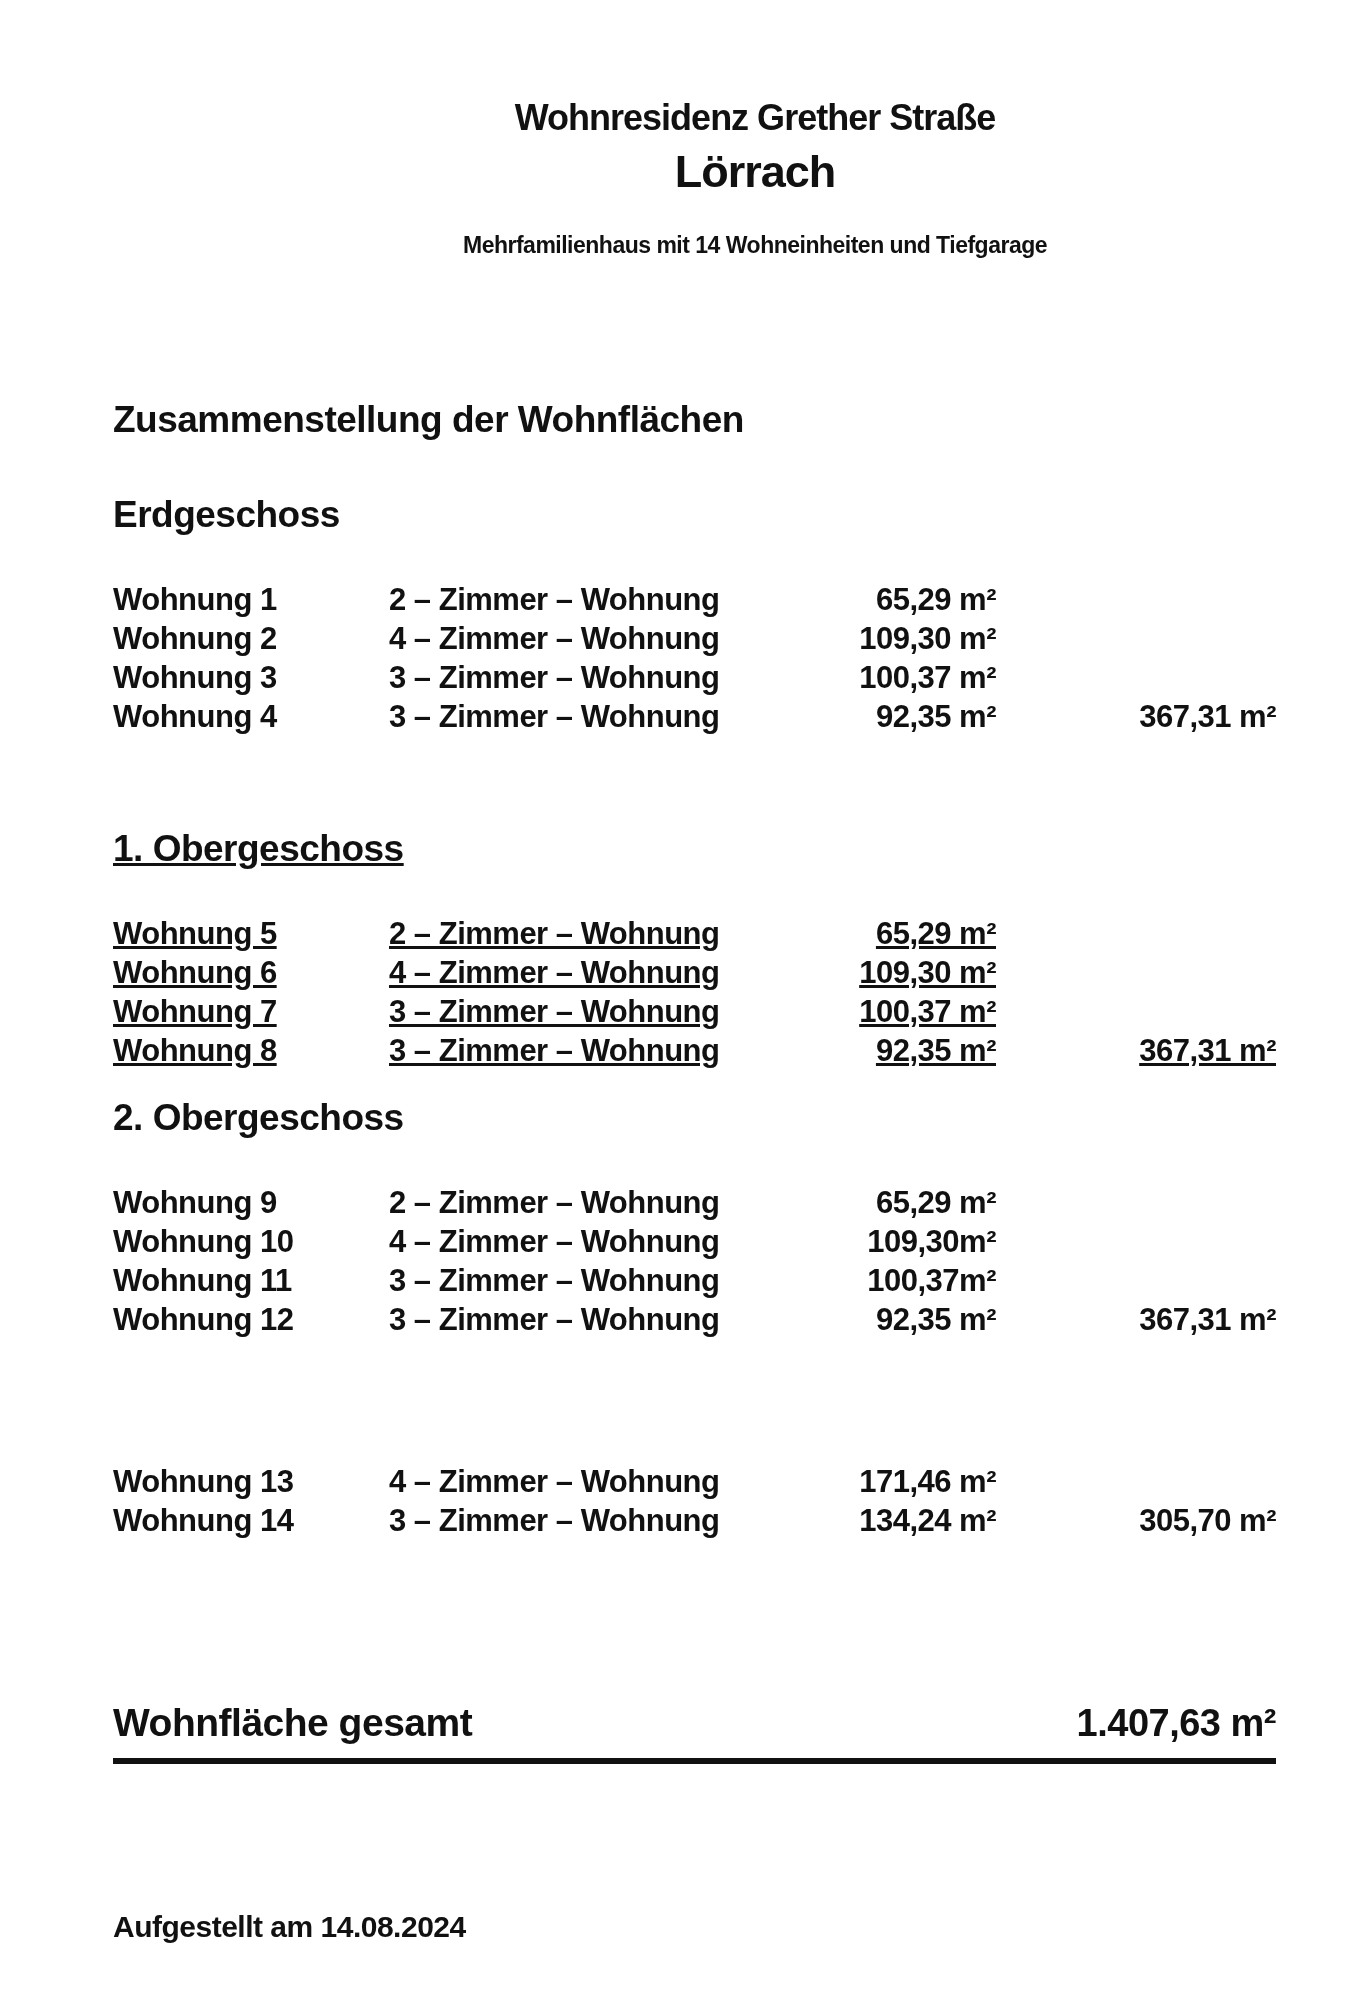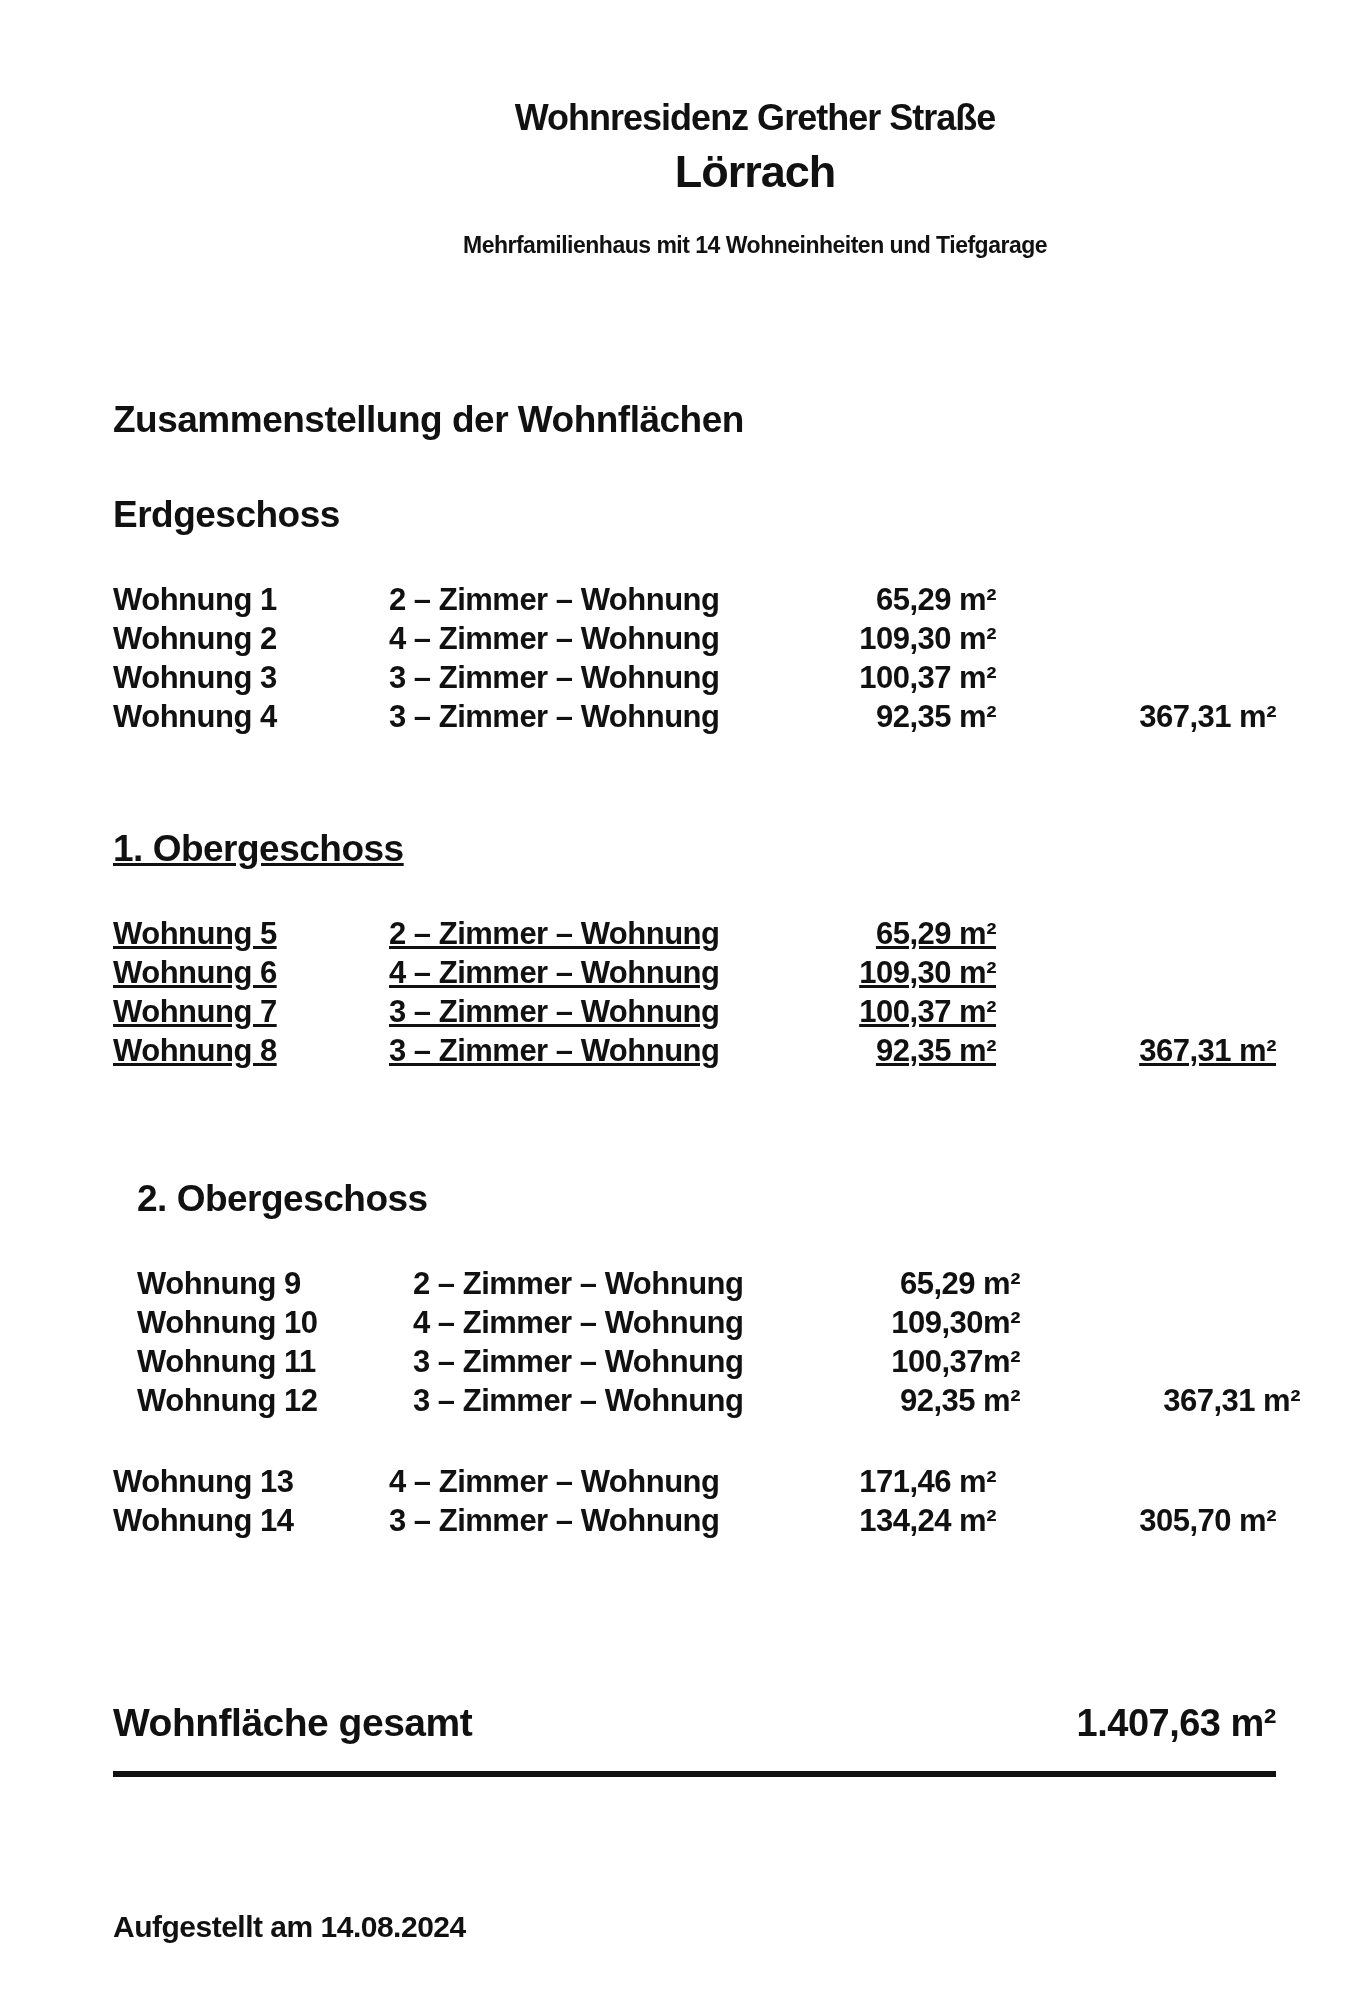--- a/index.html
+++ b/index.html
@@ -52,21 +52,21 @@
   }
 
   
   .floor {
     position: absolute;
     left: 113px;
     width: 1163px;
   }
   .floor:nth-of-type(1) { top: 492px; }
   .floor:nth-of-type(2) { top: 826px; text-decoration: underline; }
-  .floor:nth-of-type(3) { top: 1176px; margin-left: 24px; }
+  .floor:nth-of-type(3) { top: 1095px; }
   .floor:nth-of-type(4) { top: 1462px; }
 
   .floor-name {
     font-size: 37px;
     line-height: 46px;
     margin: 0 0 42px 0;
     letter-spacing: -0.5px;
   }
   .rows { }
   .row {
@@ -82,21 +82,21 @@
   
   .total-bar {
     position: absolute;
     top: 1700px;
     left: 113px;
     width: 1163px;
     display: flex;
     justify-content: space-between;
     align-items: baseline;
     border-bottom: 6px solid #111111;
-    padding-bottom: 25px;
+    padding-bottom: 12px;
     letter-spacing: -0.5px;
   }
   .total-label { font-size: 39px; line-height: 46px; }
   .total-value { font-size: 38px; line-height: 46px; }
 
   
   .footer-note {
     position: absolute;
     top: 1908px;
     left: 113px;

